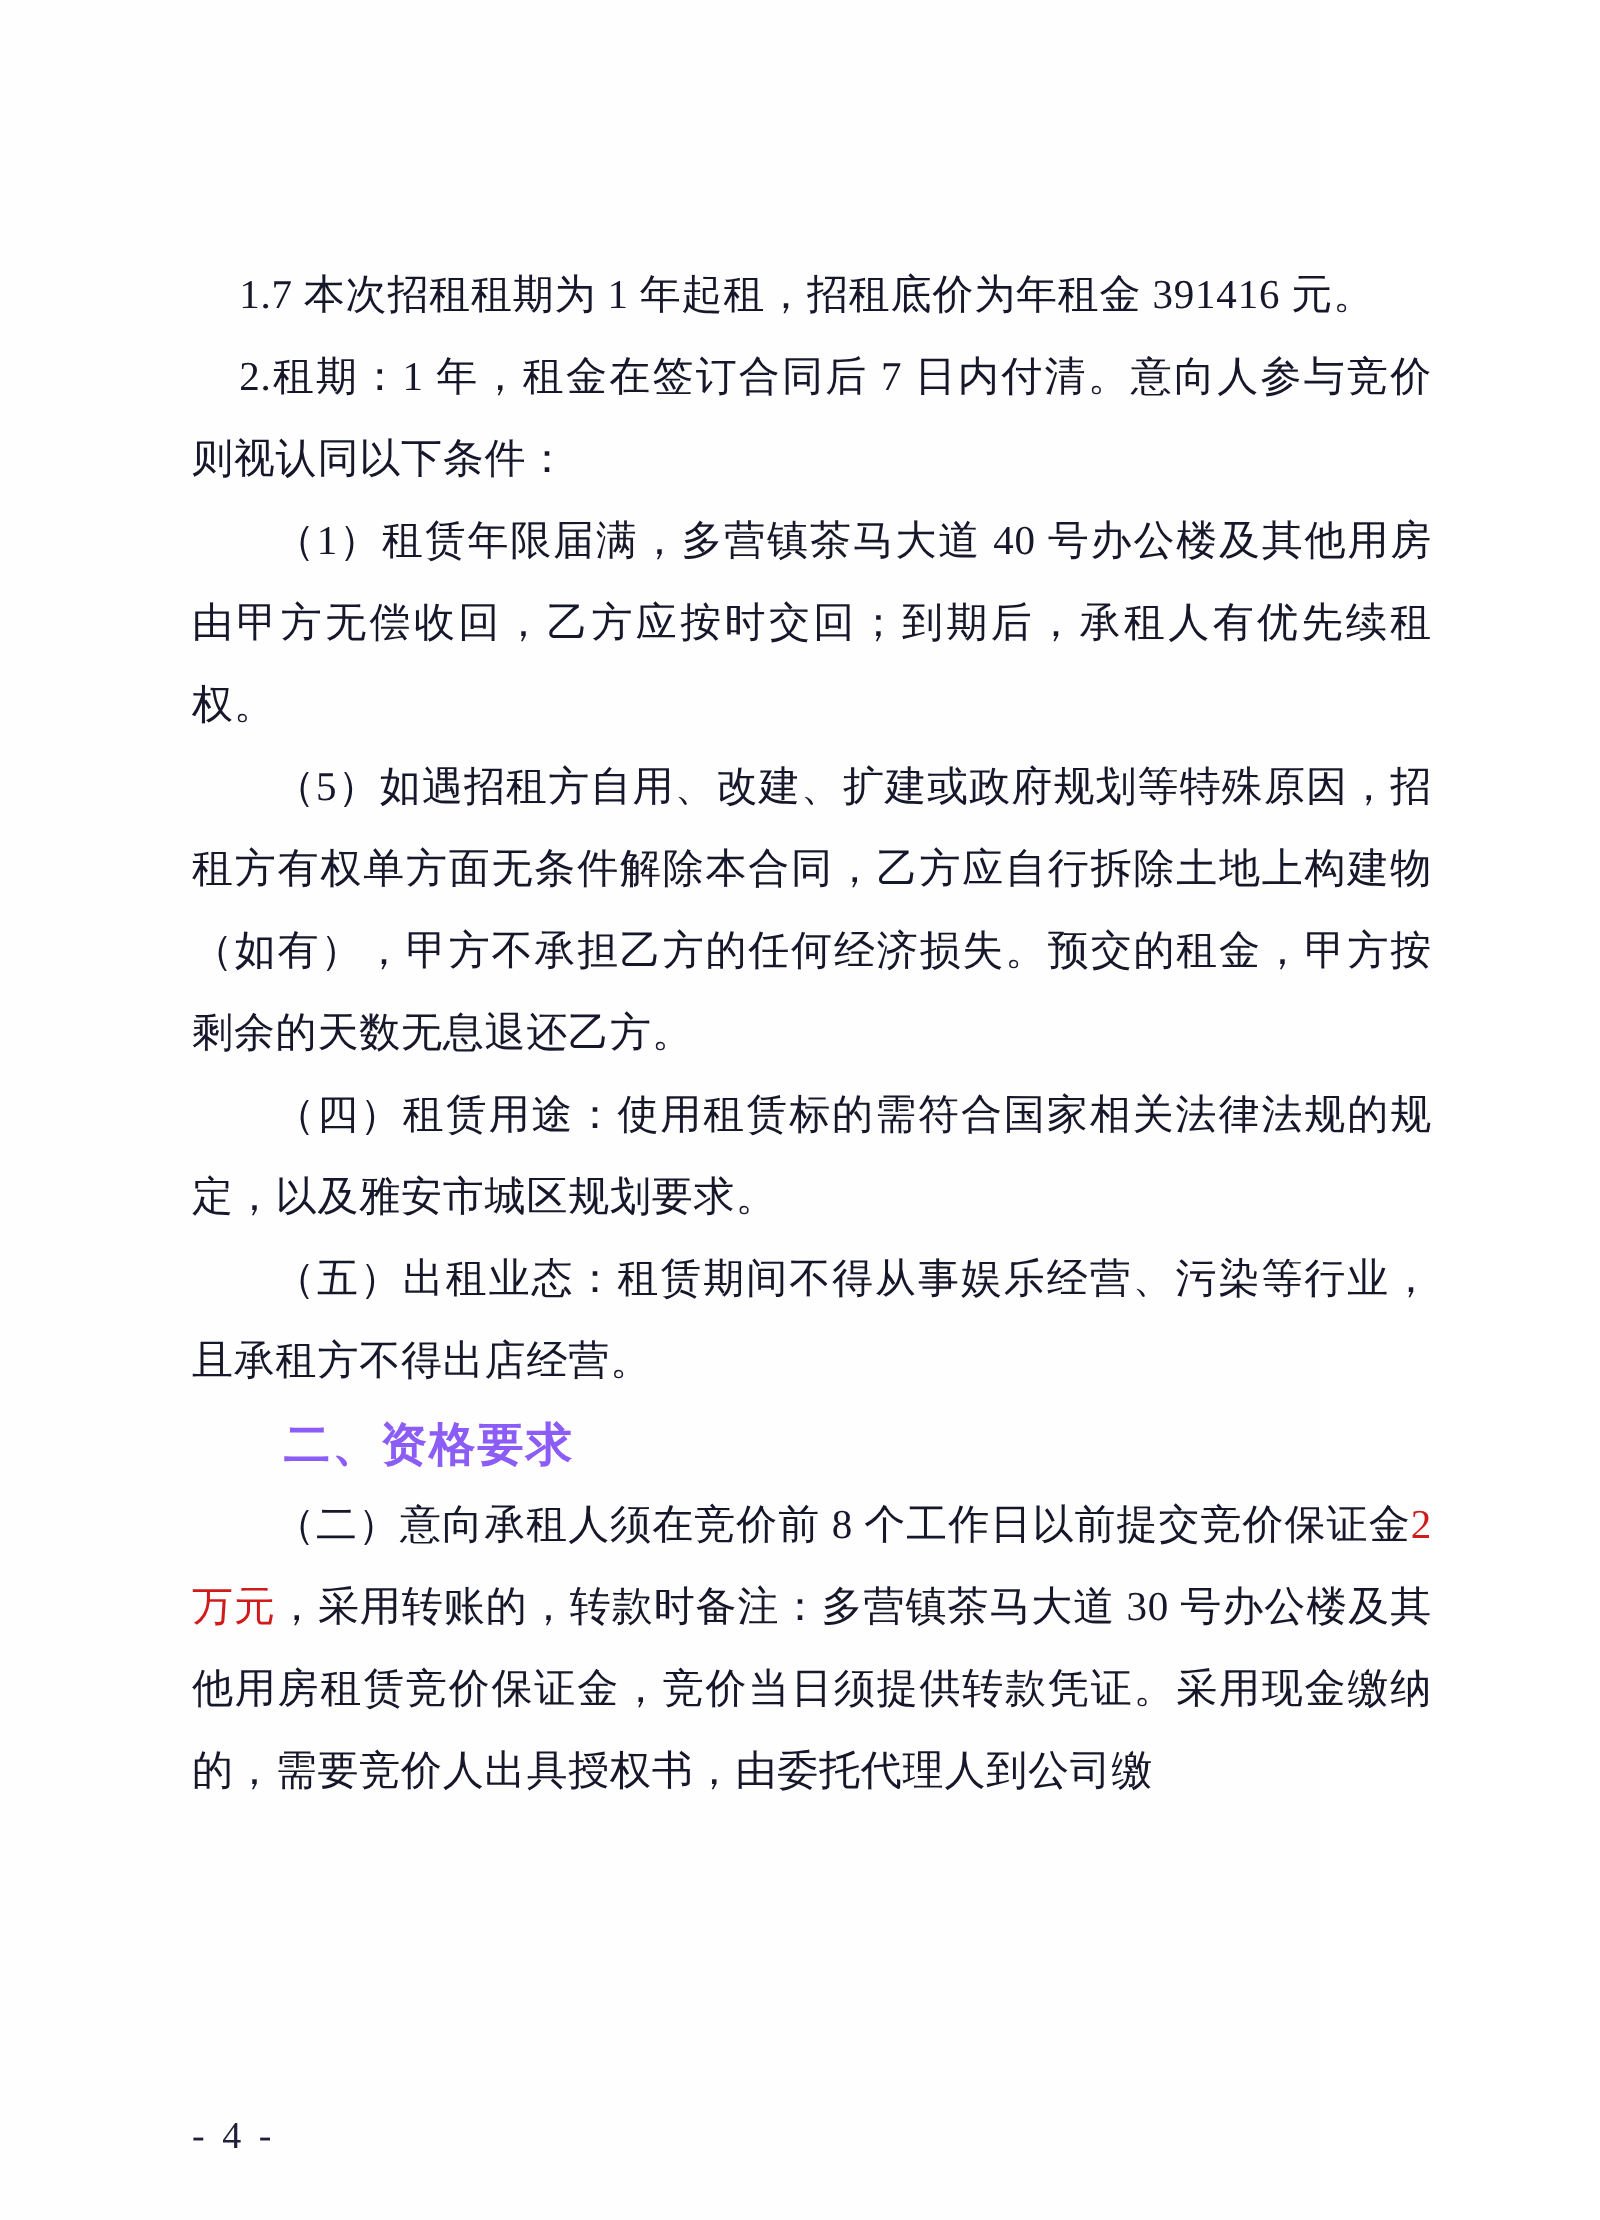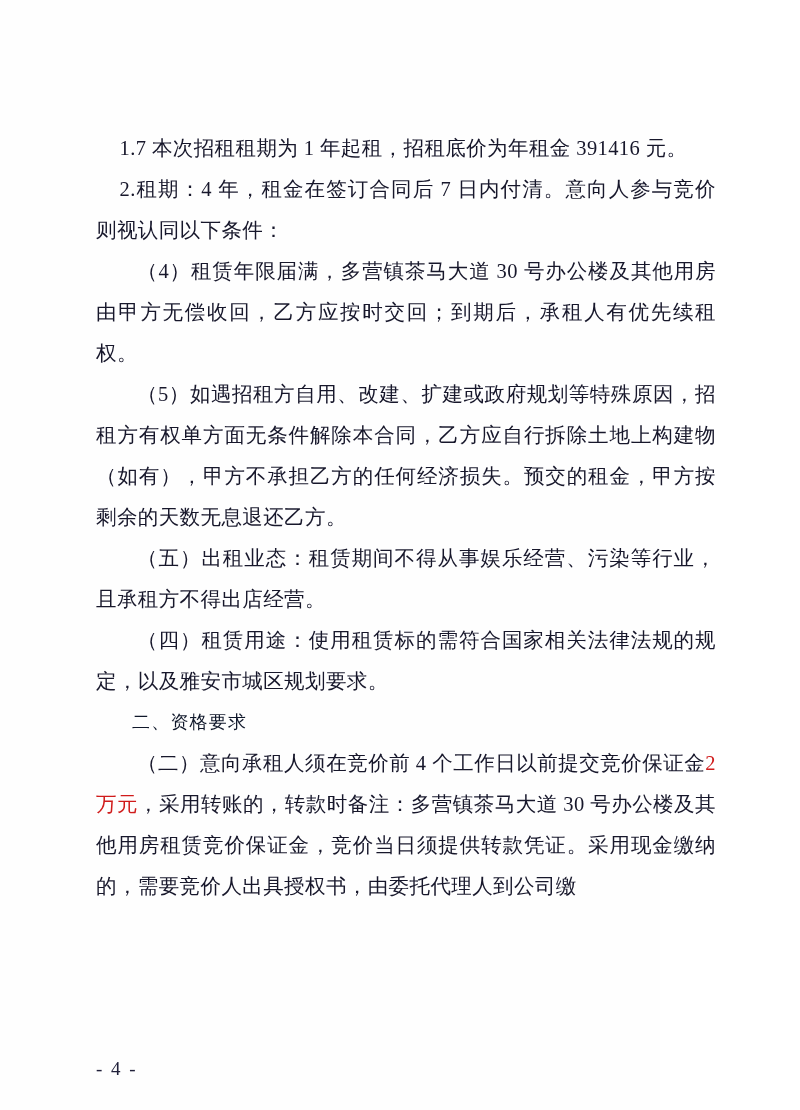--- a/index.html
+++ b/index.html
@@ -40,26 +40,26 @@
     margin: 0 0 0 0;
     font-family: "Liberation Serif", "DejaVu Serif", serif;
   }
   .indent-2 {
     text-indent: 2em;
   }
   .indent-1 {
     text-indent: 1.15em;
   }
   .heading {
-    font-size: 18px;
+    font-size: 23px;
     line-height: 41px;
-    font-weight: normal;
+    font-weight: bold;
     text-indent: 2em;
     letter-spacing: 1.2px;
-    color: #0f172a;
+    color: #8b5cf6;
     margin: 0;
   }
   .hl-red {
     color: #d01b1b;
   }
   .footer-inner {
     position: absolute;
     left: 96px;
     bottom: 30px;
     font-size: 19px;
@@ -68,30 +68,30 @@
   }
 </style>
 </head>
 <body>
 
 <div class="page">
 
   <div class="doc-body">
 
     <p class="para indent-1">1.7 本次招租租期为 1 年起租，招租底价为年租金 391416 元。</p>
-    <p class="para indent-1">2.租期：4 年，租金在签订合同后 7 日内付清。意向人参与竞价则视认同以下条件：</p>
-    <p class="para indent-2">（4）租赁年限届满，多营镇茶马大道 30 号办公楼及其他用房由甲方无偿收回，乙方应按时交回；到期后，承租人有优先续租权。</p>
+    <p class="para indent-1">2.租期：1 年，租金在签订合同后 7 日内付清。意向人参与竞价则视认同以下条件：</p>
+    <p class="para indent-2">（1）租赁年限届满，多营镇茶马大道 40 号办公楼及其他用房由甲方无偿收回，乙方应按时交回；到期后，承租人有优先续租权。</p>
     <p class="para indent-2">（5）如遇招租方自用、改建、扩建或政府规划等特殊原因，招租方有权单方面无条件解除本合同，乙方应自行拆除土地上构建物（如有），甲方不承担乙方的任何经济损失。预交的租金，甲方按剩余的天数无息退还乙方。</p>
+    <p class="para indent-2">（四）租赁用途：使用租赁标的需符合国家相关法律法规的规定，以及雅安市城区规划要求。</p>
     <p class="para indent-2">（五）出租业态：租赁期间不得从事娱乐经营、污染等行业，且承租方不得出店经营。</p>
-    <p class="para indent-2">（四）租赁用途：使用租赁标的需符合国家相关法律法规的规定，以及雅安市城区规划要求。</p>
 
     <p class="heading">二、资格要求</p>
 
 
-    <p class="para indent-2"><span>（二）意向承租人须在竞价前 4 个工作日以前提交竞价保证金</span><span class="hl-red">2 万元</span><span>，采用转账的，转款时备注：多营镇茶马大道 30 号办公楼及其他用房租赁竞价保证金，竞价当日须提供转款凭证。采用现金缴纳的，需要竞价人出具授权书，由委托代理人到公司缴</span></p>
+    <p class="para indent-2"><span>（二）意向承租人须在竞价前 8 个工作日以前提交竞价保证金</span><span class="hl-red">2 万元</span><span>，采用转账的，转款时备注：多营镇茶马大道 30 号办公楼及其他用房租赁竞价保证金，竞价当日须提供转款凭证。采用现金缴纳的，需要竞价人出具授权书，由委托代理人到公司缴</span></p>
 
   </div>
 
   <div class="footer-inner">
     <span class="page-number-text">- 4 -</span>
   </div>
 
 </div>
 
 </body></html>

